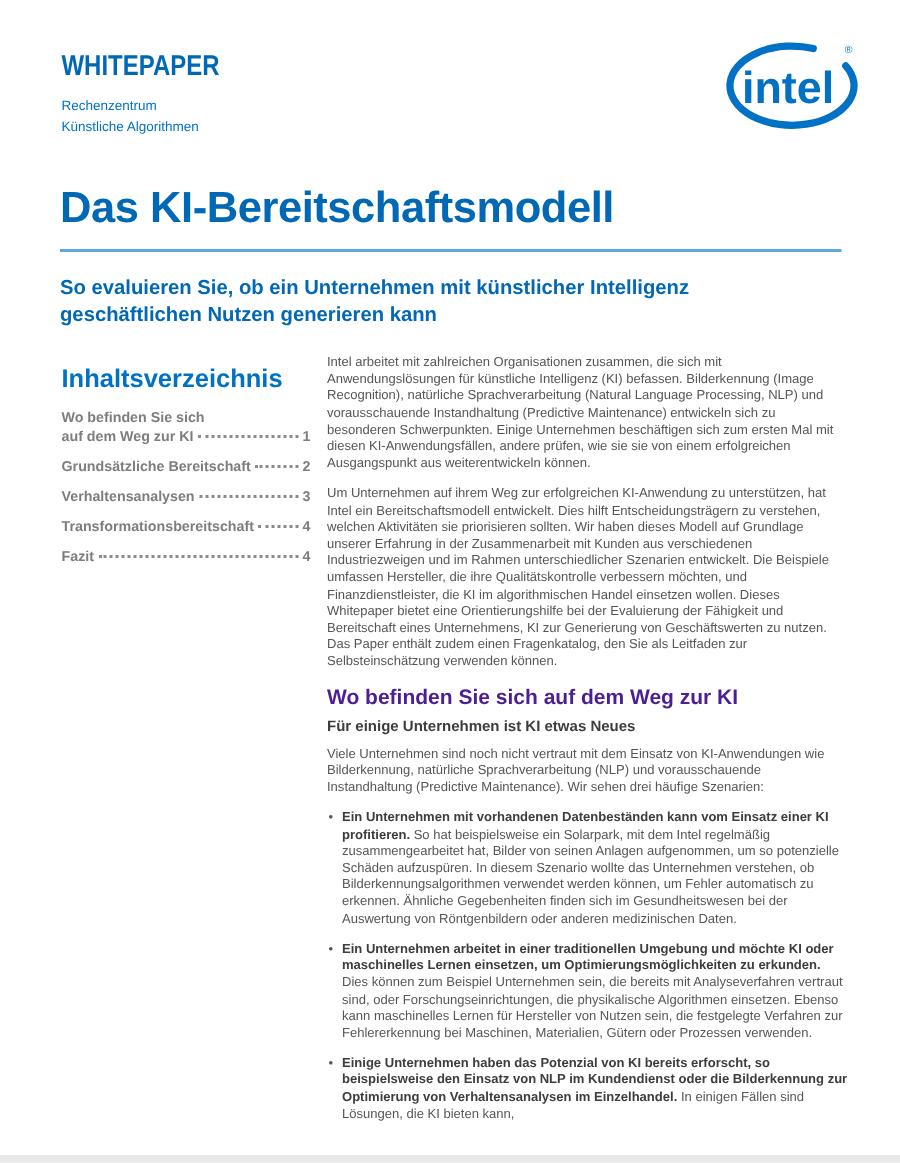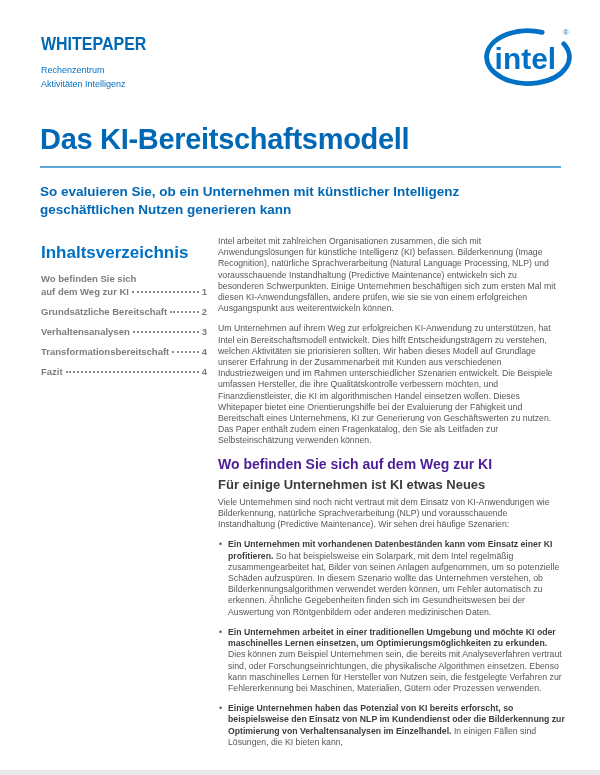--- a/index.html
+++ b/index.html
@@ -40,36 +40,36 @@
   .toc-heading{font-size:17px;font-weight:bold;color:#0071c5;margin-bottom:9px;}
   .toc-item{margin-bottom:7px;color:#7d7d7d;font-size:9.5px;font-weight:bold;line-height:13px;}
   .toc-row{display:flex;align-items:baseline;}
   .toc-label{white-space:nowrap;}
   .toc-leader{flex:1;margin:0 3px;border-bottom:2px dotted #8a8a8a;transform:translateY(-2px);min-width:8px;}
   .toc-page{flex:none;}
   
   .main{position:absolute;left:218px;top:236px;width:347px;color:#565656;font-size:8.7px;line-height:11.2px;}
   .main p{margin:0 0 9px 0;}
   .section-heading{font-size:14px;font-weight:bold;color:#4c1d95;margin:3px 0 7px 0;line-height:16px;}
-  .subheading{font-size:13px;font-weight:bold;color:#3d3d3d;margin:0 0 7px 0;}
+  .subheading{font-size:10px;font-weight:bold;color:#3d3d3d;margin:0 0 7px 0;}
   .bullets{margin:0;padding:0;list-style:none;}
   .bullets li{position:relative;padding-left:10px;margin-bottom:9px;}
   .bullets li::before{content:"•";position:absolute;left:1px;top:0;color:#565656;}
   .bullet-lead{font-weight:bold;color:#3d3d3d;}
 </style>
 </head>
 <body>
 
 <div class="page">
 
   <div class="header-left">
     <span class="kicker">WHITEPAPER</span>
     <div class="category">
       <div>Rechenzentrum</div>
-      <div>Aktivitäten Intelligenz</div>
+      <div>Künstliche Algorithmen</div>
     </div>
   </div>
 
   <div class="logo">
     <svg viewBox="0 0 100 72" width="88" height="64" aria-hidden="true">
       <path d="M 66.1 6.8 A 47 30 0 1 0 90.7 20" fill="none" stroke="#0071c5" stroke-width="5.5" stroke-linecap="round"></path>
       <text x="47" y="48" text-anchor="middle" font-family="Liberation Sans, DejaVu Sans, sans-serif" font-size="34" font-weight="bold" fill="#0071c5">intel</text>
       <text x="93" y="10" text-anchor="middle" font-family="Liberation Sans, DejaVu Sans, sans-serif" font-size="8" fill="#0071c5">®</text>
     </svg>
   </div>

